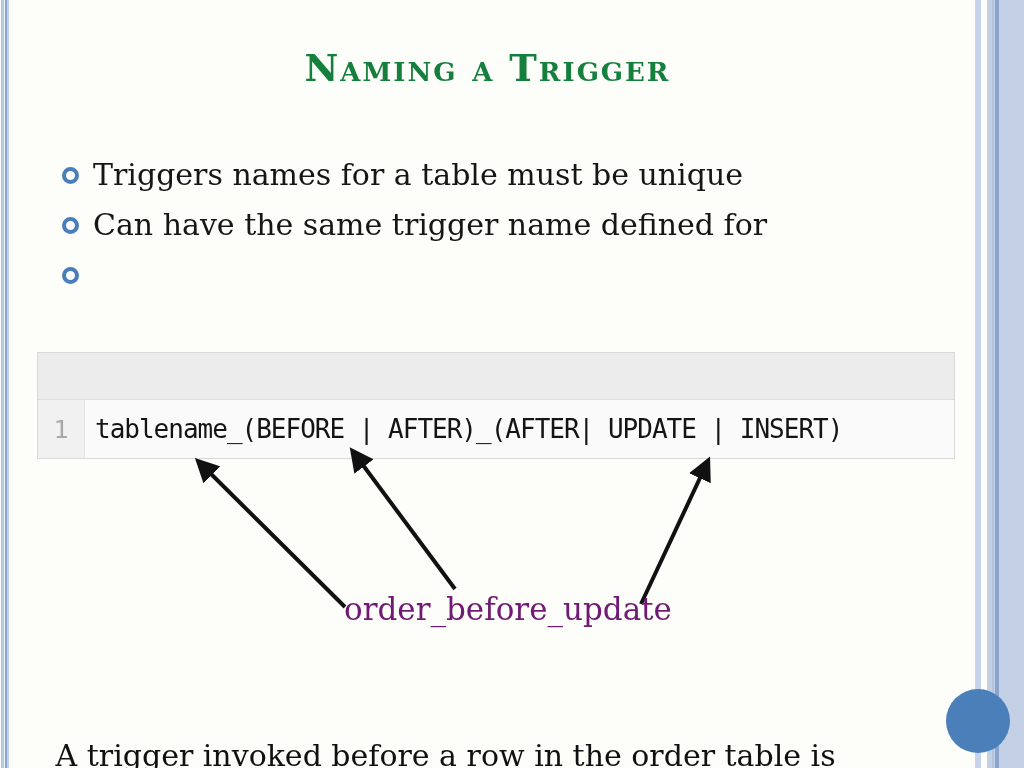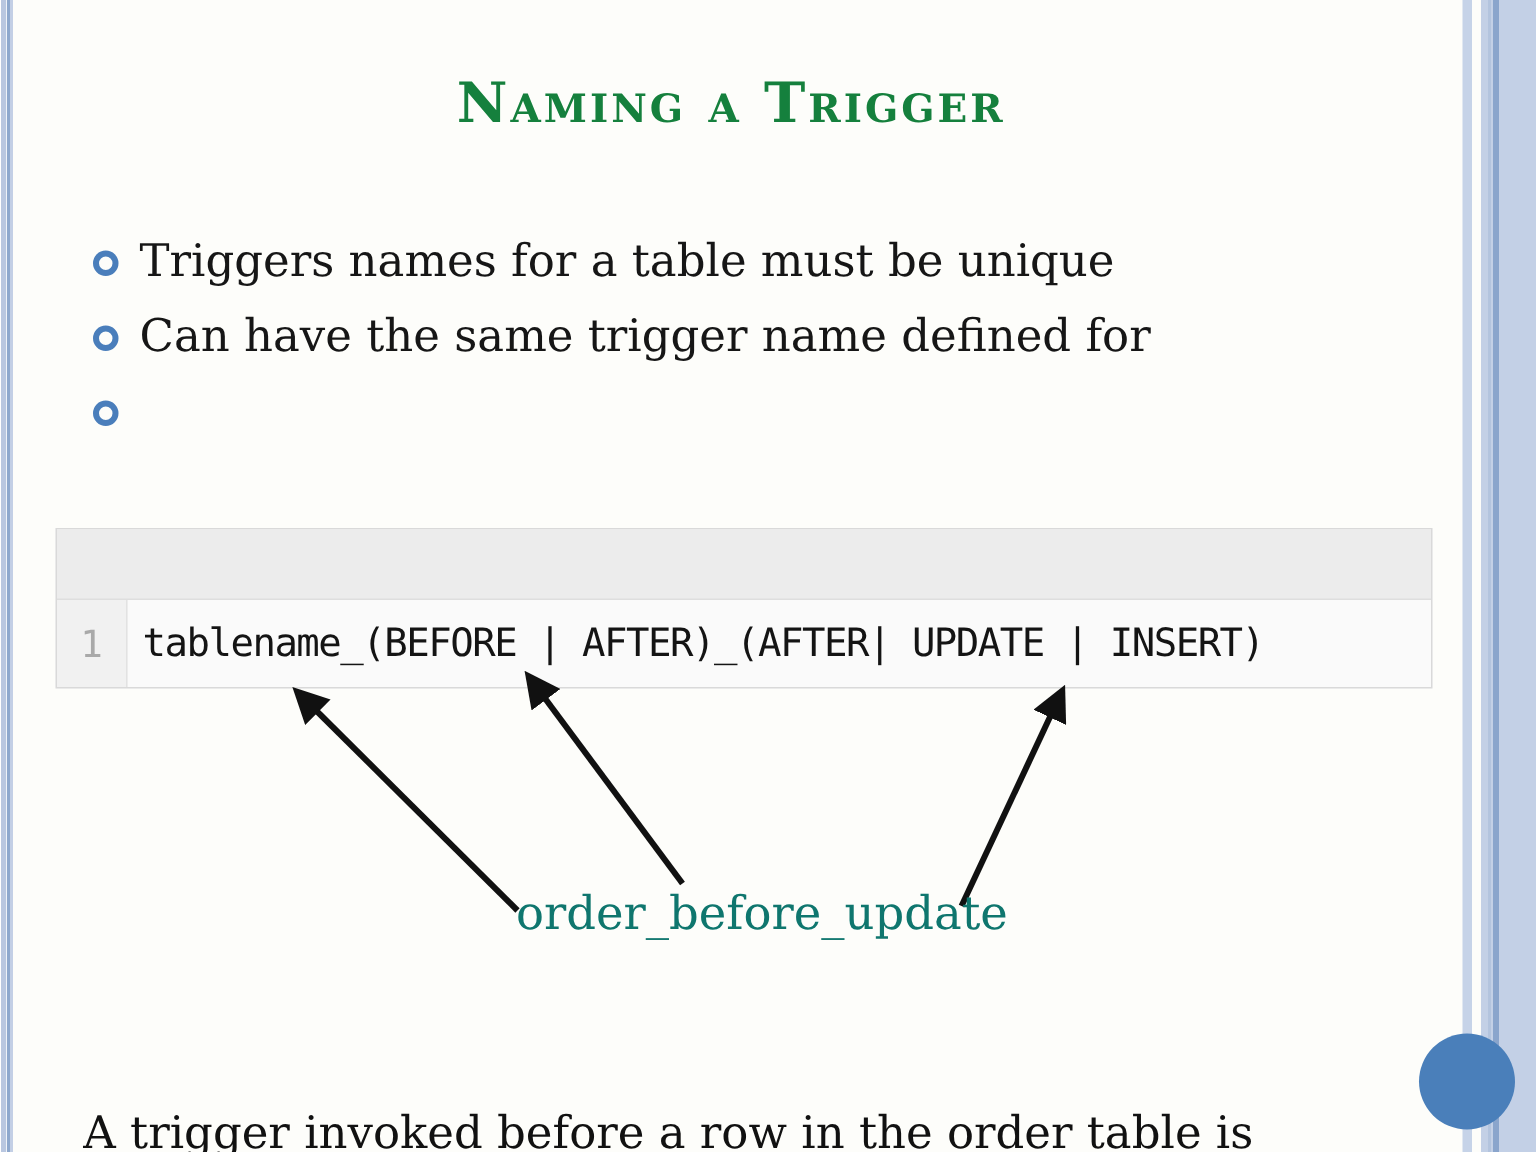--- a/index.html
+++ b/index.html
@@ -67,21 +67,21 @@
   .code-content{
     padding-left:10px;white-space:pre;
     font-family:"DejaVu Sans Mono","Liberation Mono",monospace;
     font-size:26px;color:#141414;letter-spacing:-1px;
   }
   .code-content .kw{font-weight:normal;}
   
   .arrow-layer{position:absolute;left:0;top:0;width:1024px;height:768px;pointer-events:none;}
   .annotation-label{
     position:absolute;left:344px;top:591px;
-    font-size:31px;color:#0f766e;
+    font-size:31px;color:#701a75;
   }
   .caption{
     position:absolute;left:46px;top:648px;
     font-size:30px;line-height:43px;color:#111;
     white-space:pre;
   }
 </style>
 </head>
 <body>
 

